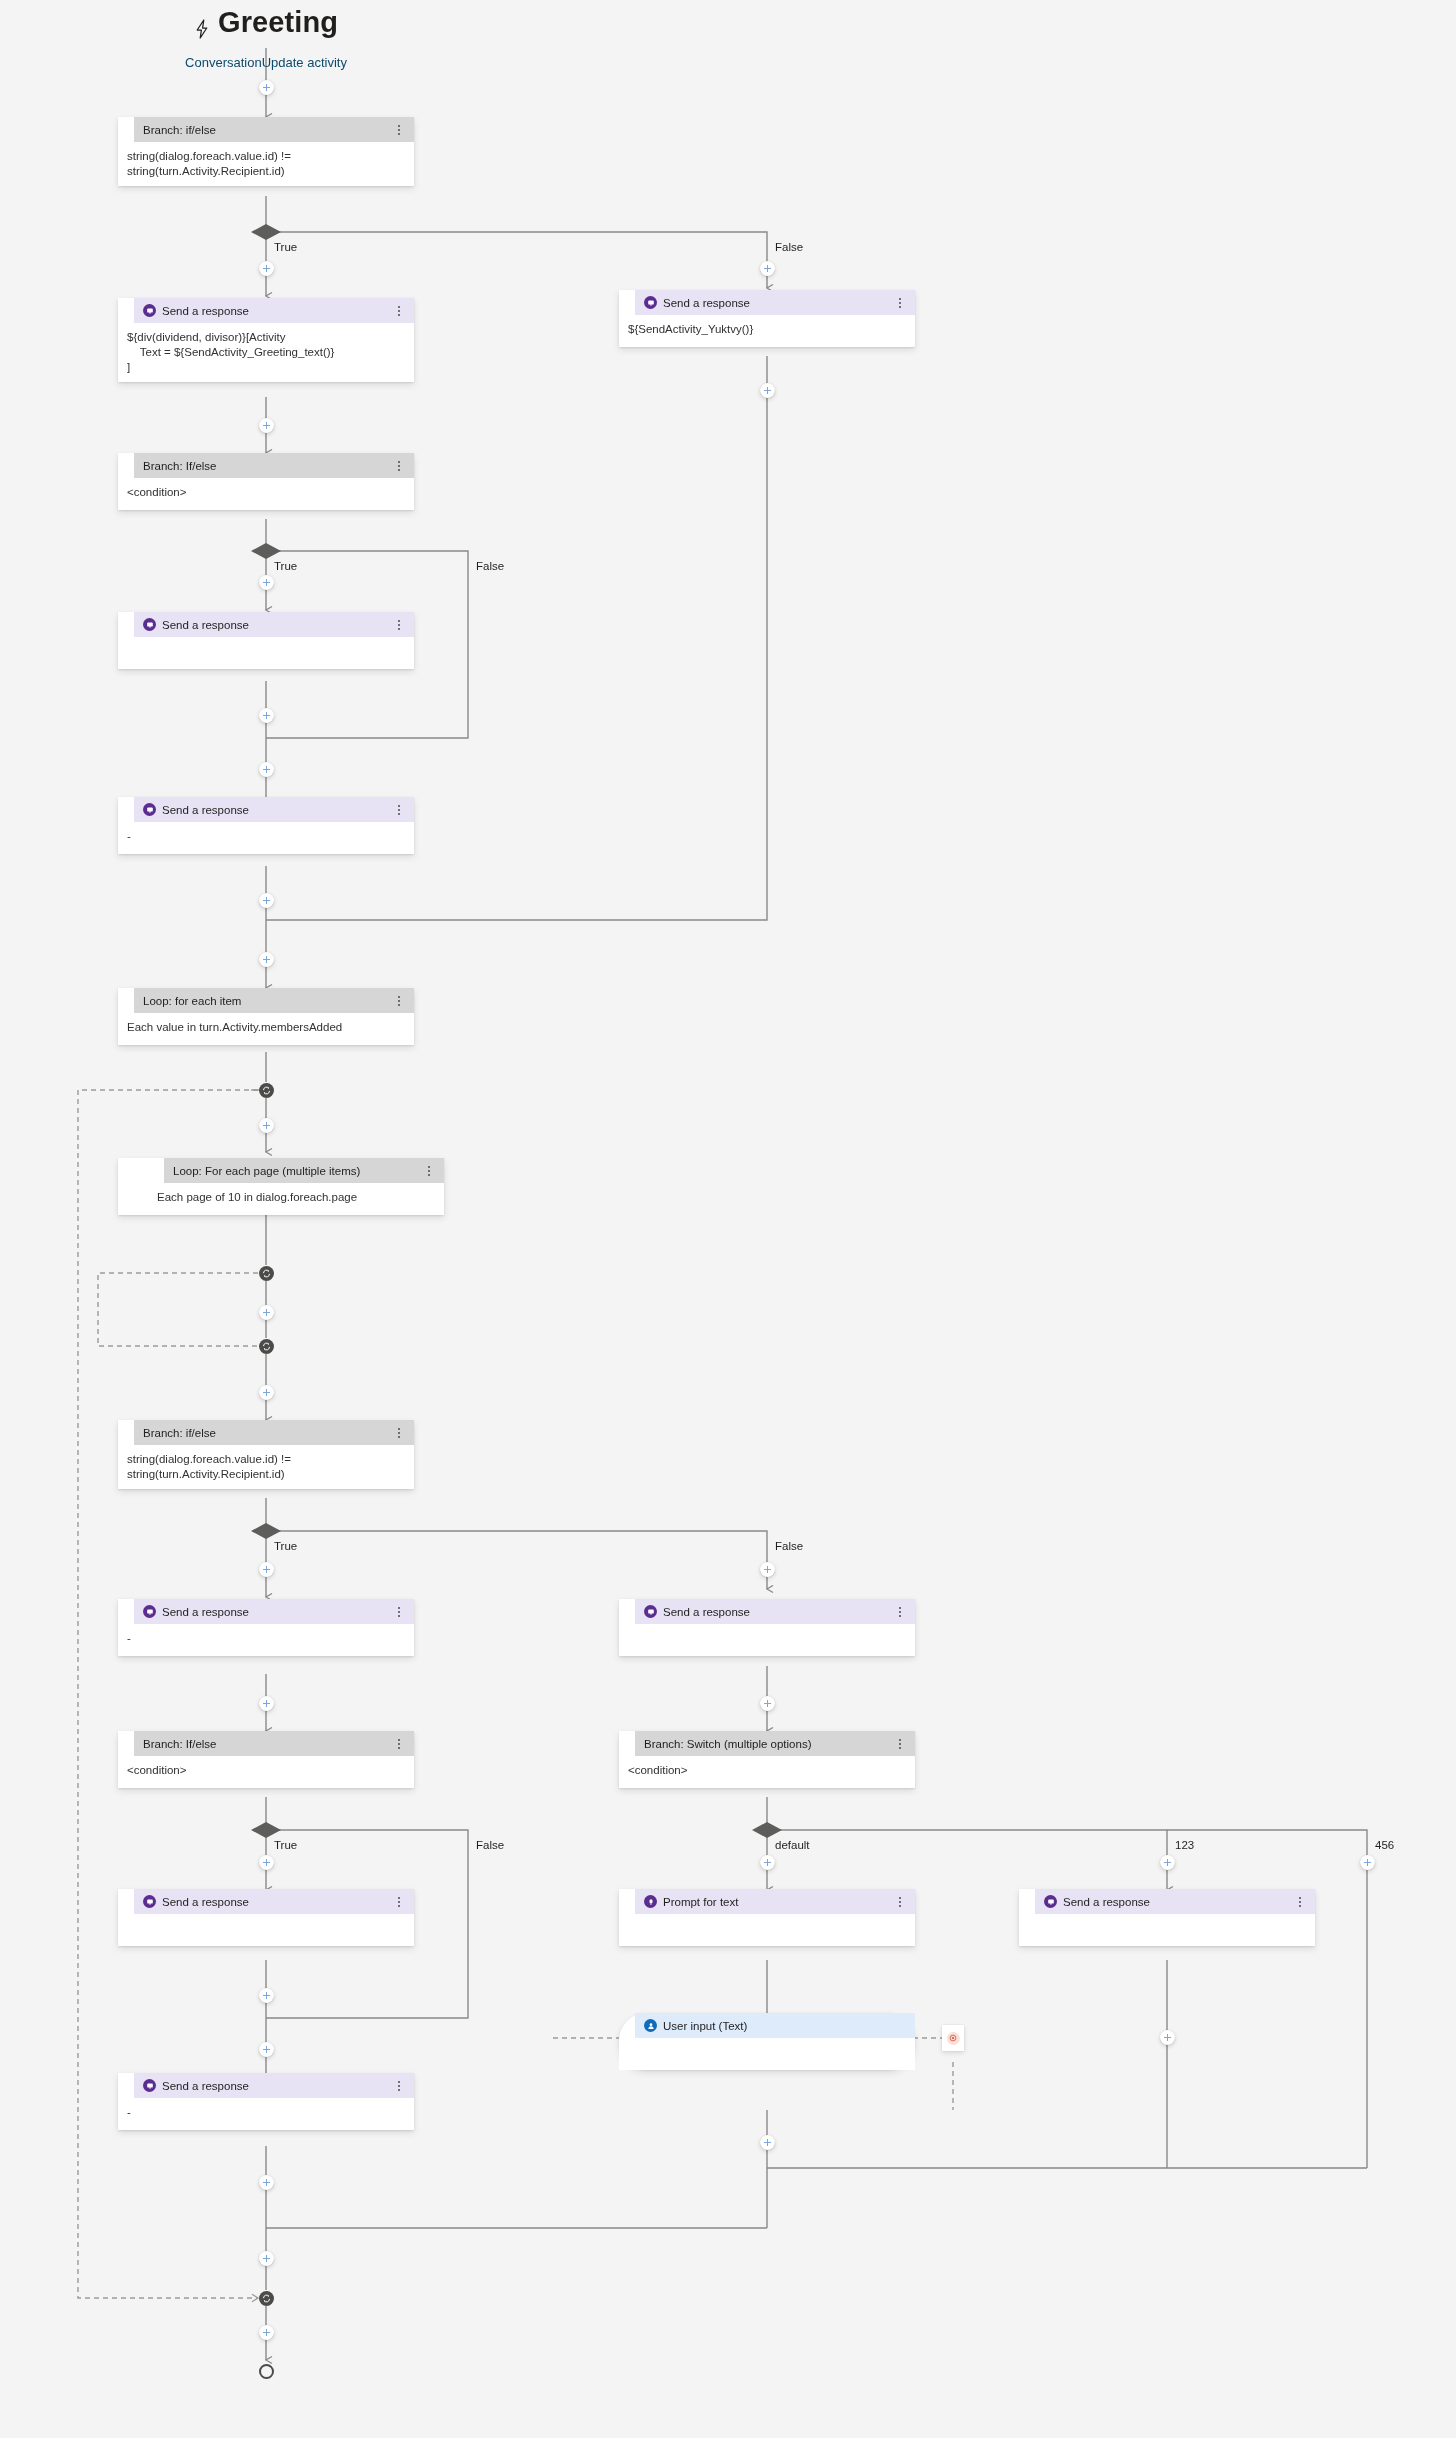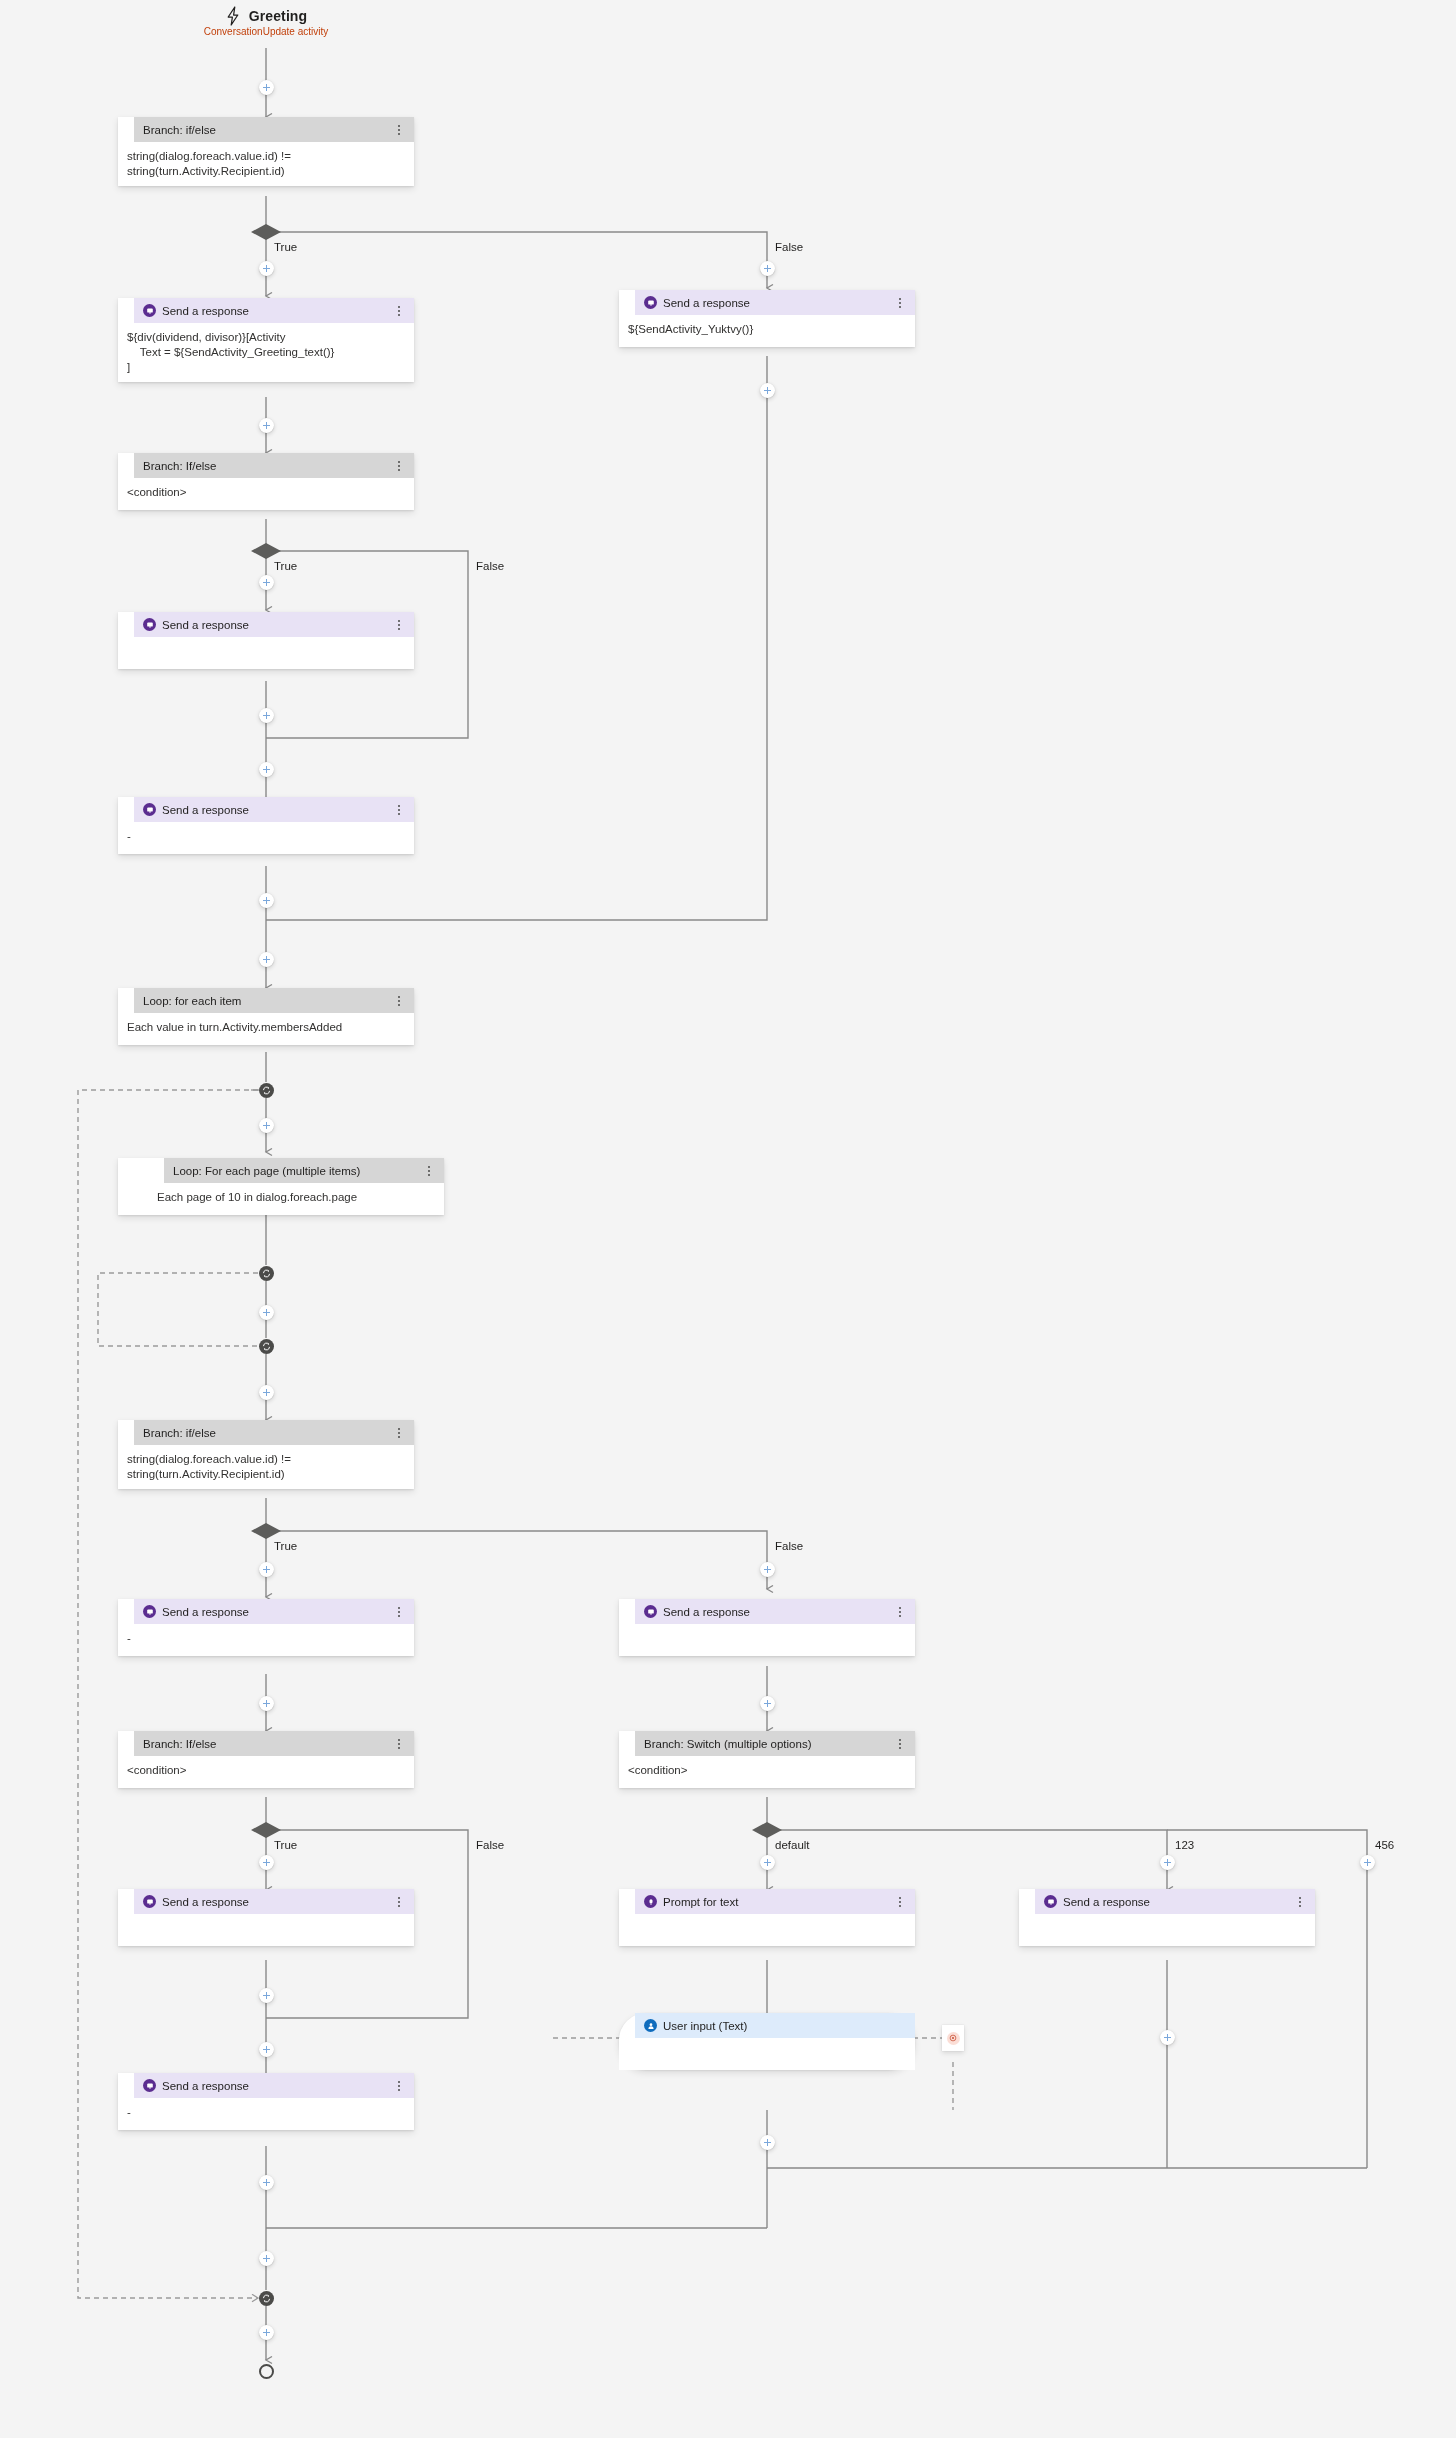--- a/index.html
+++ b/index.html
@@ -10,22 +10,22 @@
     height:2438px;
     position:relative;
     overflow:hidden;
     -webkit-font-smoothing:antialiased;
   }
   #canvas{position:absolute;inset:0;}
   svg#wires{position:absolute;left:0;top:0;width:1456px;height:2438px;pointer-events:none;}
 
   
   .trigger{position:absolute;text-align:center;}
-  .trigger .ttl{font-size:14px;font-weight:700;letter-spacing:.1px;display:flex;align-items:center;gap:8px;justify-content:center;}
-  .trigger .sub{font-size:10px;color:#c2410c;margin-top:0;}
+  .trigger .ttl{font-size:29px;font-weight:700;letter-spacing:.1px;display:flex;align-items:center;gap:8px;justify-content:center;}
+  .trigger .sub{font-size:13px;color:#0c4a6e;margin-top:16px;}
   .bolt{width:16px;height:20px;display:inline-block;}
 
   
   .node{position:absolute;box-shadow:0 .6px 1.8px rgba(0,0,0,.10),0 3px 7px rgba(0,0,0,.10);
         background:#fff;}
   .node .hdr{height:25px;display:flex;align-items:center;padding:0 9px;font-size:11.5px;margin-left:16px;}
   .node .hdr .lbl{flex:1 1 auto;white-space:nowrap;overflow:hidden;}
   .node .body{background:#fff;padding:7px 9px;font-size:11.5px;line-height:15px;
               color:#323130;white-space:pre-wrap;min-height:18px;}
   .kebab{width:12px;height:14px;display:flex;flex-direction:column;justify-content:center;

